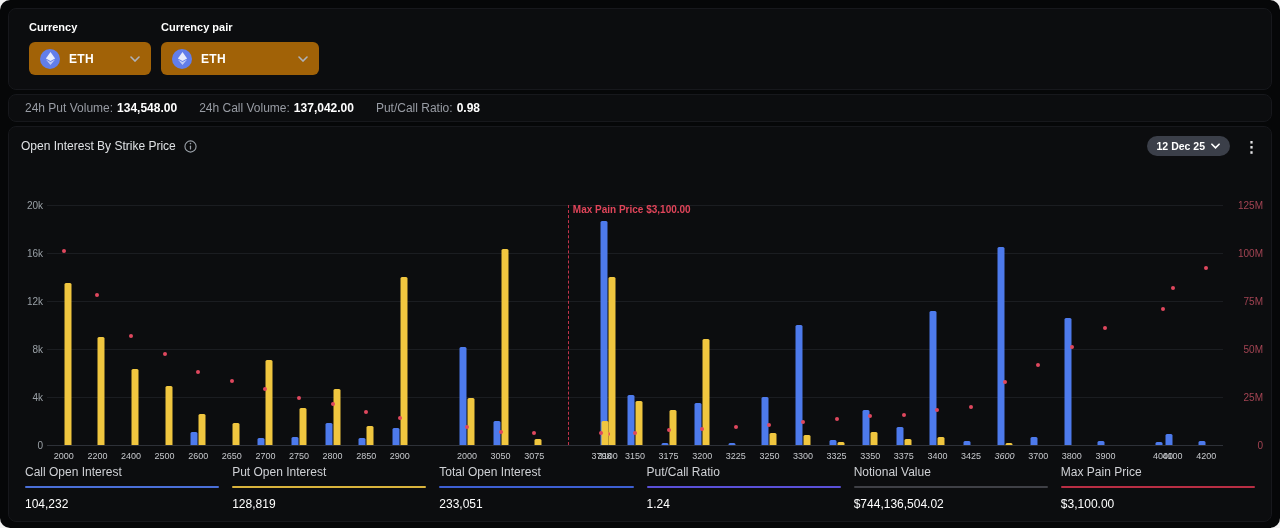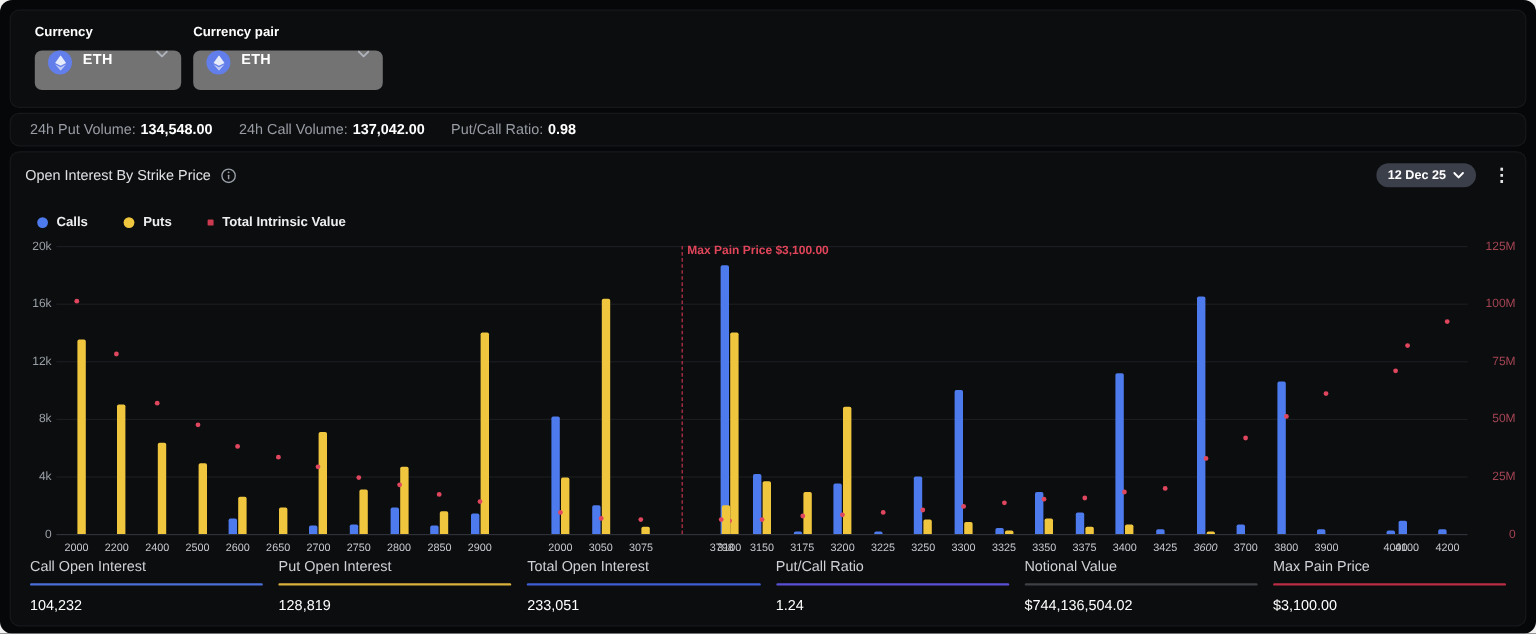--- a/index.html
+++ b/index.html
@@ -21,22 +21,22 @@
   #panel-top { top:8px; height:82px; }
   #panel-stats { top:94px; height:28px; display:flex; align-items:center; gap:22px; padding:0 16px; }
   #panel-chart { top:126px; bottom:6px; }
 
   
   .dd-group { position:absolute; top:12px; }
   #dd-currency { left:20px; }
   #dd-pair { left:152px; }
   .dd-label { font-size:11px; font-weight:bold; color:#fff; margin-bottom:9px; }
   .dd-btn {
-    height:33px; background:#737373; border-radius:6px;
-    display:flex; align-items:flex-start; padding:0 11px; gap:9px; cursor:pointer;
+    height:33px; background:#a16207; border-radius:6px;
+    display:flex; align-items:center; padding:0 11px; gap:9px; cursor:pointer;
   }
   #dd-currency .dd-btn { width:122px; }
   #dd-pair .dd-btn { width:158px; }
   .coin {
     width:20px; height:20px; border-radius:50%; background:#627eea;
     display:flex; align-items:center; justify-content:center; flex:0 0 auto;
   }
   .dd-text { font-size:12px; font-weight:bold; color:#fff; letter-spacing:.3px; }
   .chev { margin-left:auto; display:flex; align-items:center; }
 
@@ -166,34 +166,20 @@
         <span class="date-btn">
           <span>12 Dec 25</span>
           <svg width="9" height="6" viewBox="0 0 10 6">
               <path d="M1 1 L5 5 L9 1" stroke="#fff" stroke-width="1.8" fill="none" stroke-linecap="round"></path>
             </svg>
         </span>
         <span class="kebab">⋮</span>
       </span>
     </div>
 
-    <div class="legend" id="legend">
-        <span class="legend-item">
-          <span class="legend-dot" style="background: rgb(77, 122, 236);"></span>
-          <span class="legend-text">Calls</span>
-        </span>
-        <span class="legend-item">
-          <span class="legend-dot" style="background: rgb(240, 198, 63);"></span>
-          <span class="legend-text">Puts</span>
-        </span>
-        <span class="legend-item">
-          <span class="legend-sq" style="background: rgb(203, 58, 78);"></span>
-          <span class="legend-text">Total Intrinsic Value</span>
-        </span>
-      </div>
 
     <div class="plot-wrap" id="plot-wrap">
       <div class="plot-area" id="plot-area">
           <div class="gridline base" style="top: 240px;"></div>
           <div class="gridline" style="top: 192px;"></div>
           <div class="gridline" style="top: 144px;"></div>
           <div class="gridline" style="top: 96px;"></div>
           <div class="gridline" style="top: 48px;"></div>
           <div class="gridline" style="top: 0px;"></div>
           <div class="cat-group" style="left: 0%; width: 2.85714%;">

